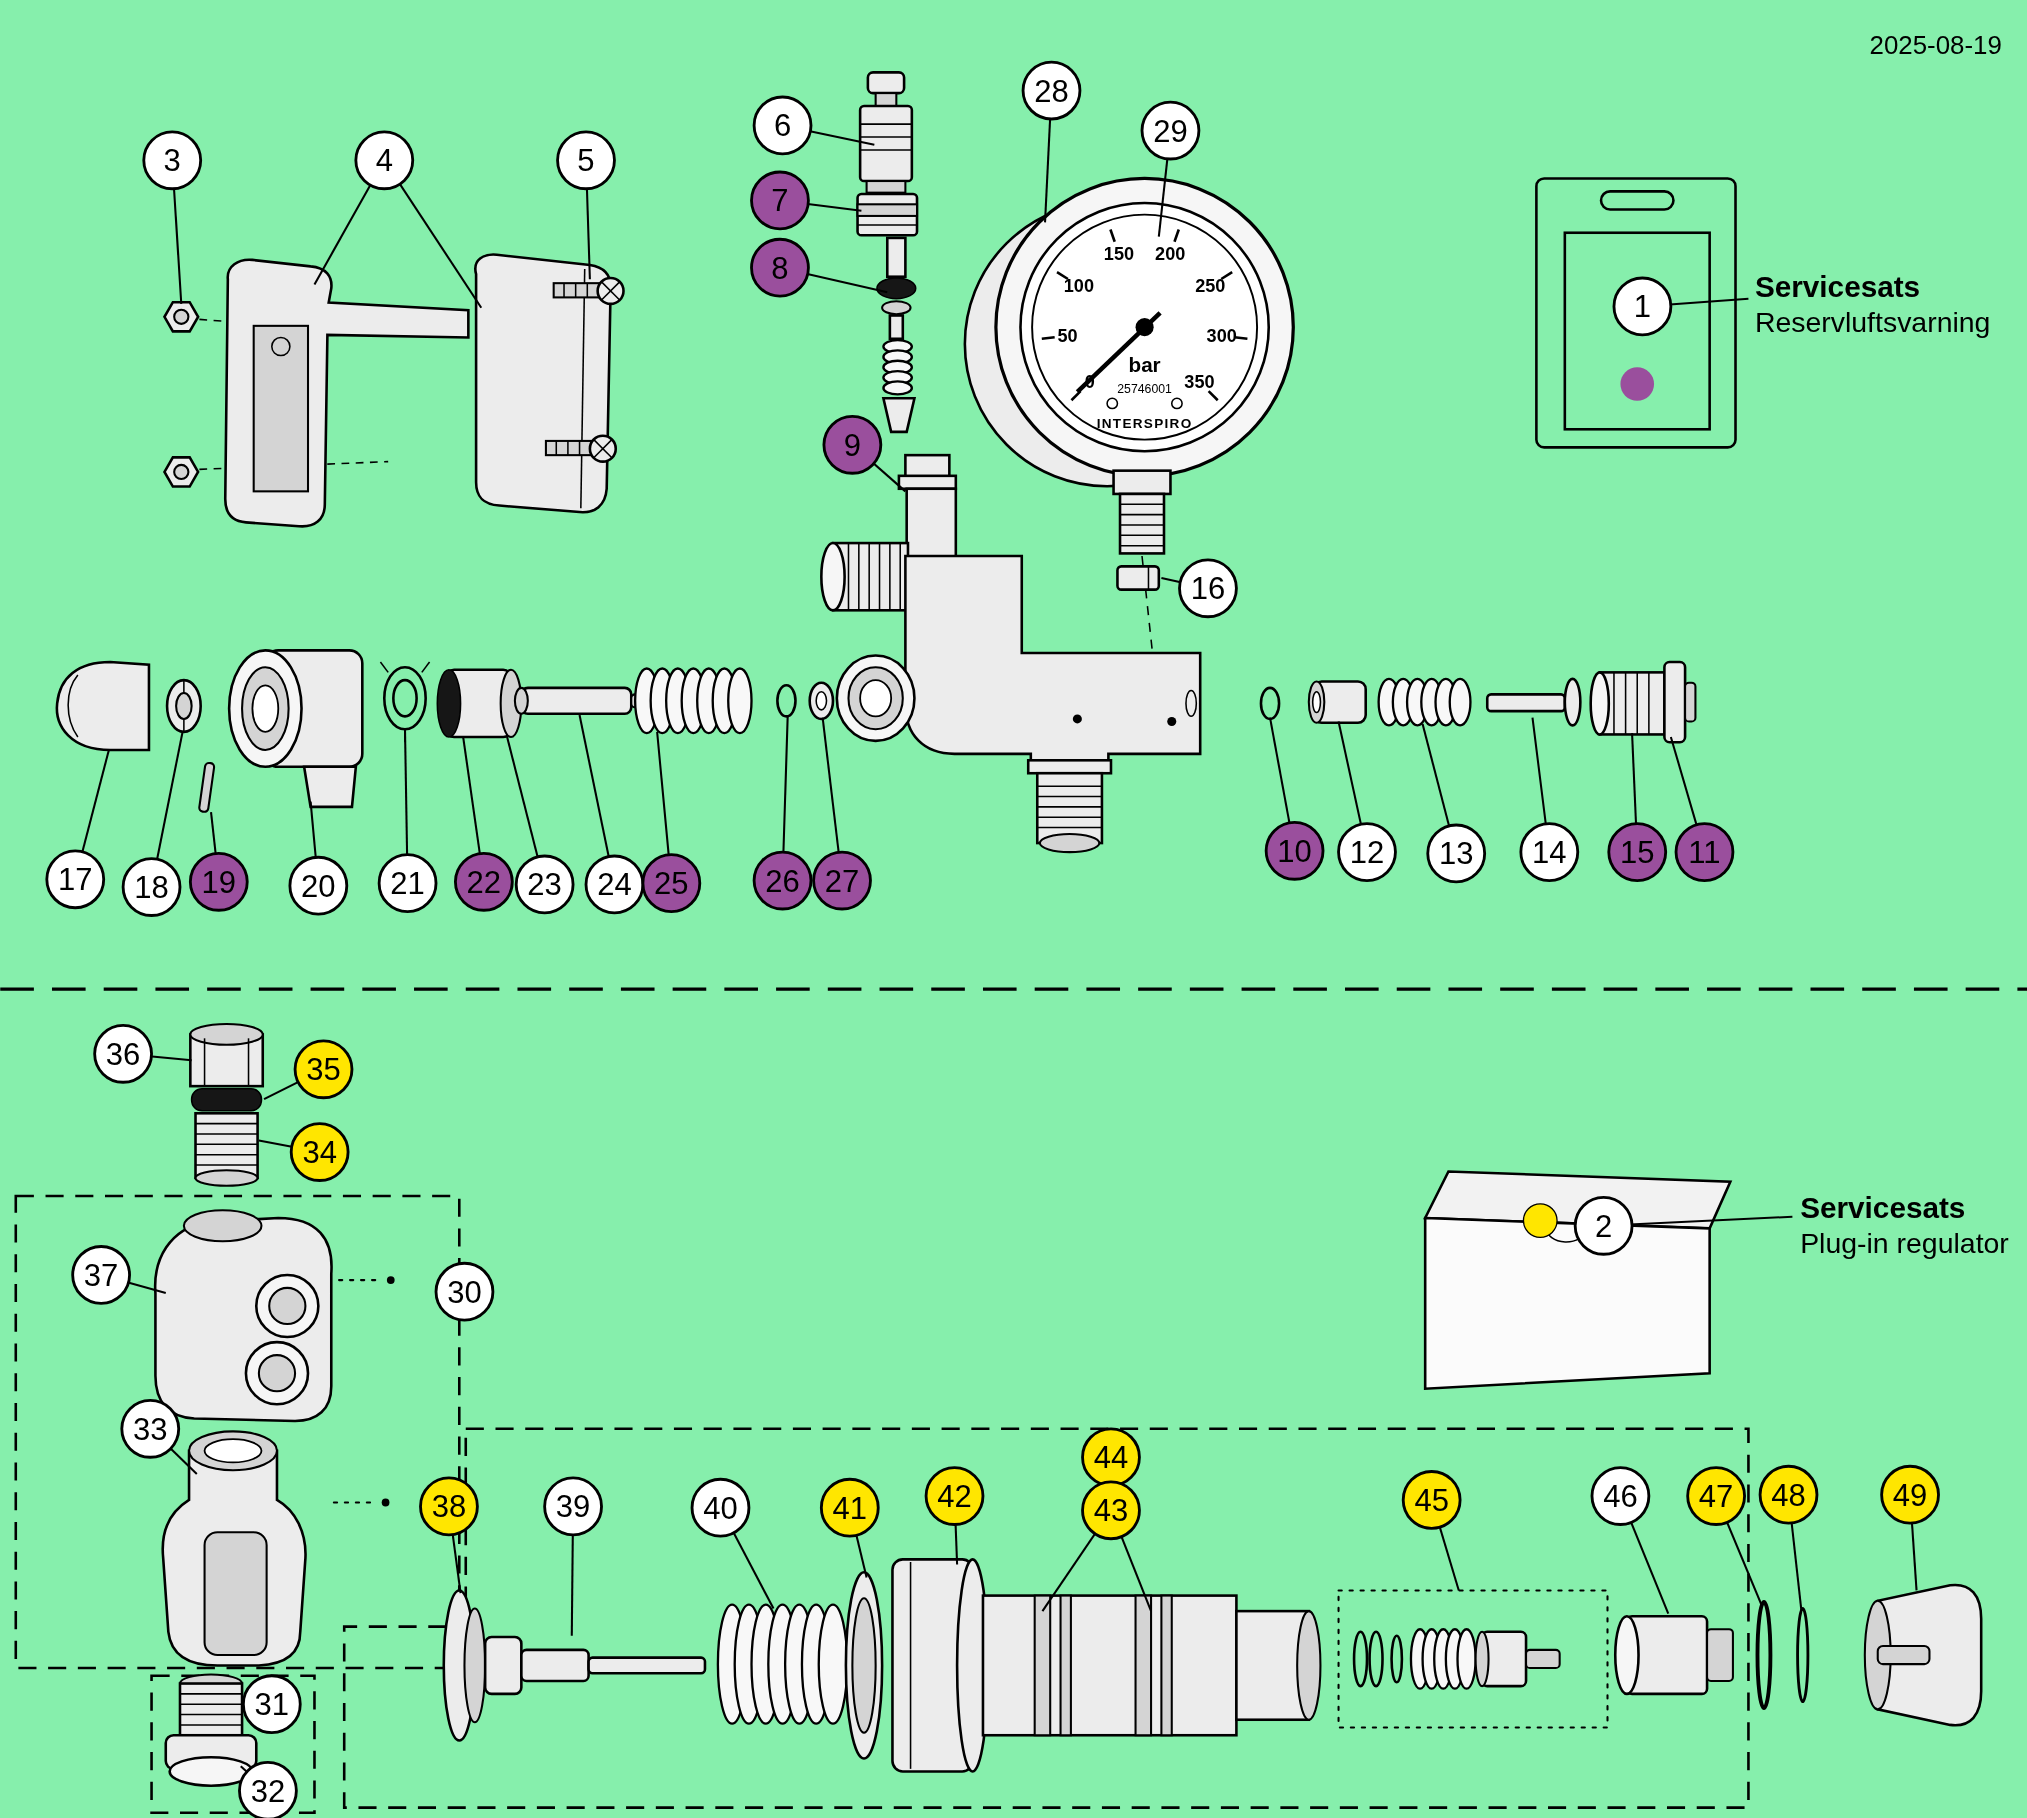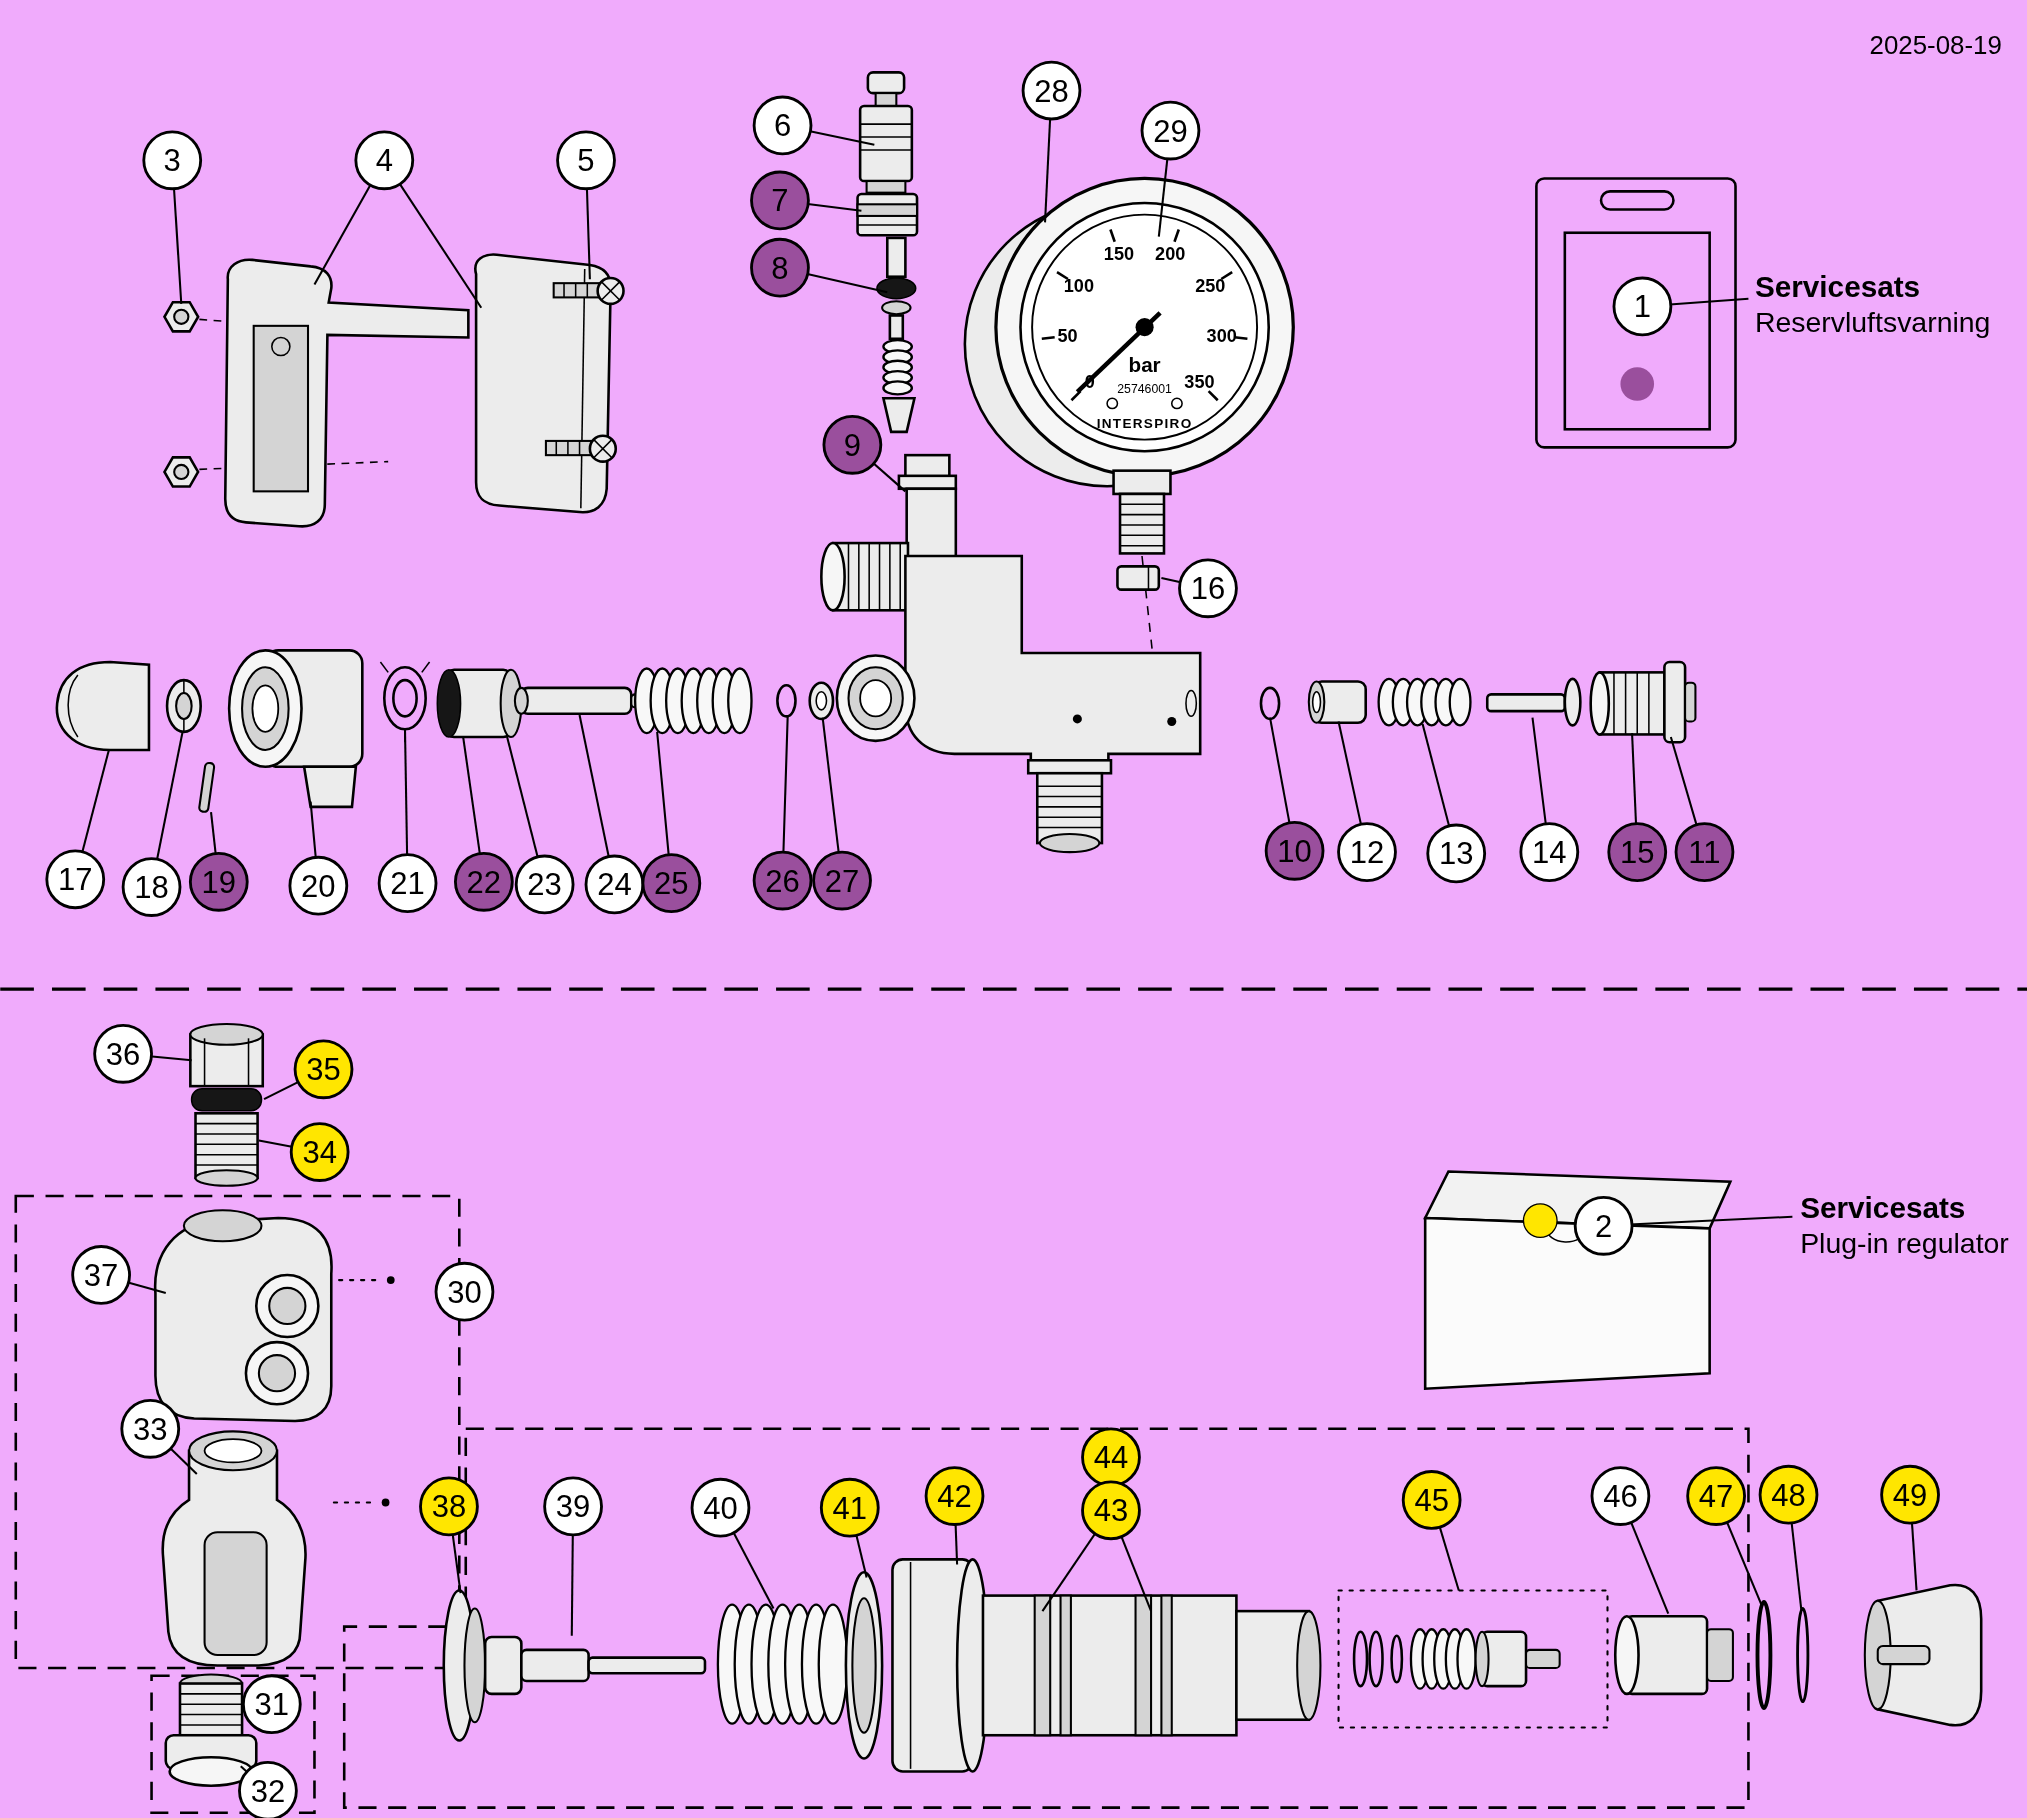--- a/index.html
+++ b/index.html
@@ -1,16 +1,16 @@
 <!DOCTYPE html>
 <html style="font-size:14px"><head>
 <meta charset="utf-8">
 <style>
   html,body{margin:0;padding:0;background:#ffffff;}
-  .page{width:2028px;height:1818px;background:#f0abfc;overflow:hidden;}
+  .page{width:2028px;height:1818px;background:#86efac;overflow:hidden;}
   svg{display:block;}
   .part{fill:#ececec;stroke:#000;stroke-width:2;}
   .part-light{fill:#f6f6f6;stroke:#000;stroke-width:2;}
   .part-dark{fill:#d4d4d4;stroke:#000;stroke-width:1.6;}
   .black{fill:#161616;stroke:#000;stroke-width:1.2;}
   .outline{fill:none;stroke:#000;stroke-width:2;}
   .thin{fill:none;stroke:#000;stroke-width:1.2;}
   .lead{stroke:#000;stroke-width:1.6;}
   .dashed{fill:none;stroke:#000;stroke-width:2;stroke-dasharray:14 9;}
   .dotted{fill:none;stroke:#000;stroke-width:1.6;stroke-dasharray:2.5 6;stroke-linecap:round;}

